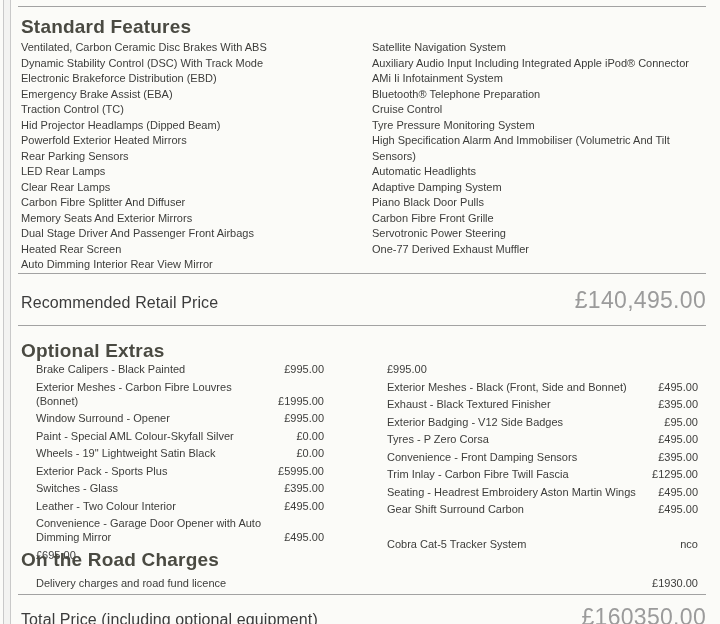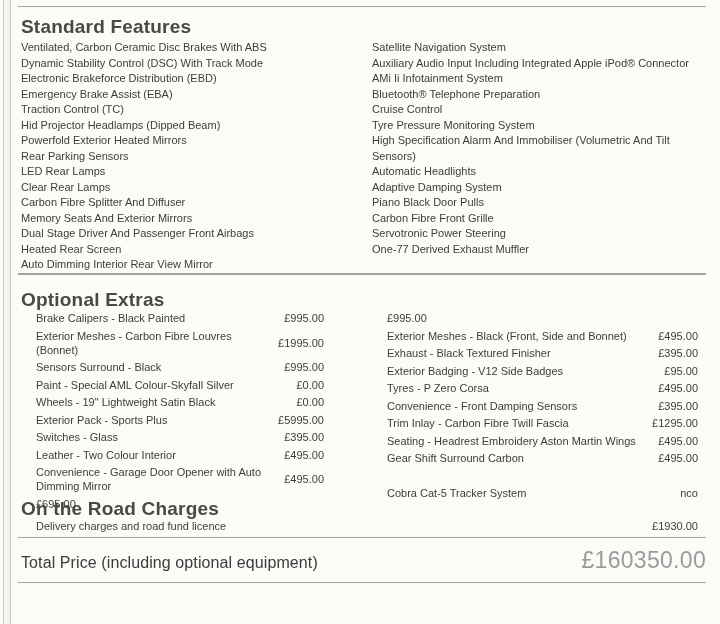--- a/index.html
+++ b/index.html
@@ -29,27 +29,27 @@
     display:flex;justify-content:space-between;align-items:baseline;
     padding:13px 0 11px 0;
   }
   .price-row .p-label{font-size:16px;color:#3c3c3c;letter-spacing:.1px;}
   .price-row .p-value{font-size:23px;color:#9b9b9b;letter-spacing:.3px;}
   .oe-title{margin-top:16px;margin-bottom:3px;}
   .extras{display:flex;}
   .extras .colL{width:303px;margin-right:48px;}
   .extras .colR{width:326px;}
   .xrow{
-    display:flex;justify-content:space-between;align-items:center;
+    display:flex;justify-content:space-between;align-items:flex-end;
     font-size:11px;line-height:14px;margin-bottom:3.5px;min-height:14px;padding-left:15px;
   }
   .xrow .lbl{flex:1;padding-right:8px;}
   .xrow .prc{white-space:nowrap;text-align:right;}
   .road-title{margin-top:-14px;}
-  .delivery-list{width:677px;margin-top:2px;}
+  .delivery-list{width:677px;margin-top:8px;}
   .rule.mid{margin-top:1px;}
   .total-row{padding:9px 0 8px 0;}
   .rule.bottom{margin-top:0;}
 </style>
 </head>
 <body>
 
 <div class="screen">
   <div class="left-edge"></div>
 
@@ -88,37 +88,41 @@
           <div class="feat">Adaptive Damping System</div>
           <div class="feat">Piano Black Door Pulls</div>
           <div class="feat">Carbon Fibre Front Grille</div>
           <div class="feat">Servotronic Power Steering</div>
           <div class="feat">One-77 Derived Exhaust Muffler</div>
         </div>
     </div>
 
     <hr class="rule">
 
+    <div class="price-row">
+      <span class="p-label">Recommended Retail Price</span>
+      <span class="p-value">£140,495.00</span>
+    </div>
 
     <hr class="rule">
 
     <h2 class="section-title oe-title">Optional Extras</h2>
 
     <div class="extras">
       <div class="colL">
           <div class="xrow">
             <span class="lbl">Brake Calipers - Black Painted</span>
             <span class="prc">£995.00</span>
           </div>
           <div class="xrow">
             <span class="lbl">Exterior Meshes - Carbon Fibre Louvres (Bonnet)</span>
             <span class="prc">£1995.00</span>
           </div>
           <div class="xrow">
-            <span class="lbl">Sensors Surround - Black</span>
+            <span class="lbl">Window Surround - Opener</span>
             <span class="prc">£995.00</span>
           </div>
           <div class="xrow">
             <span class="lbl">Paint - Special AML Colour-Skyfall Silver</span>
             <span class="prc">£0.00</span>
           </div>
           <div class="xrow">
             <span class="lbl">Wheels - 19" Lightweight Satin Black</span>
             <span class="prc">£0.00</span>
           </div>

